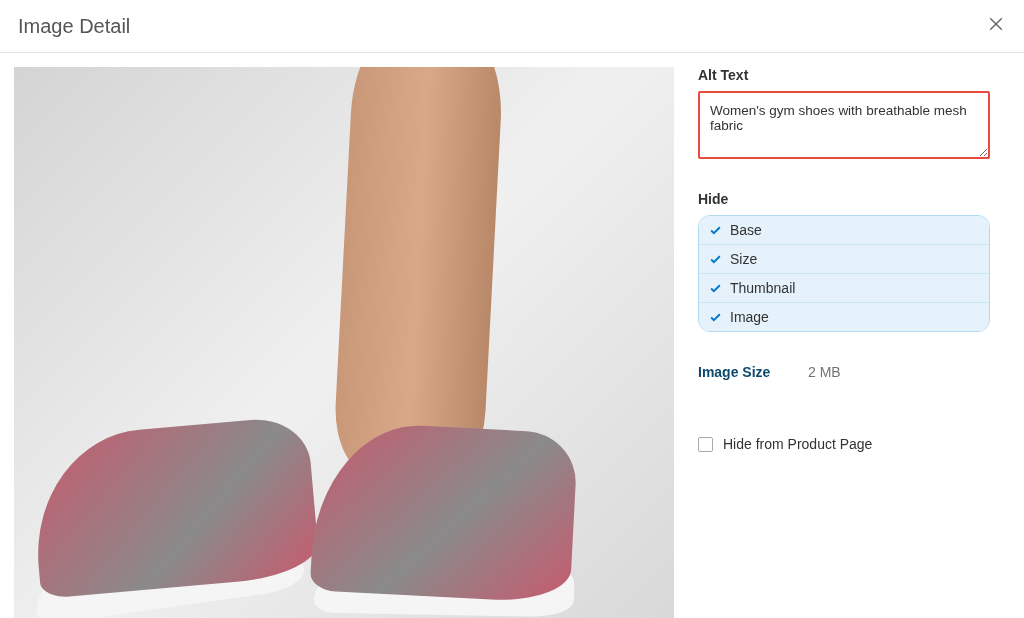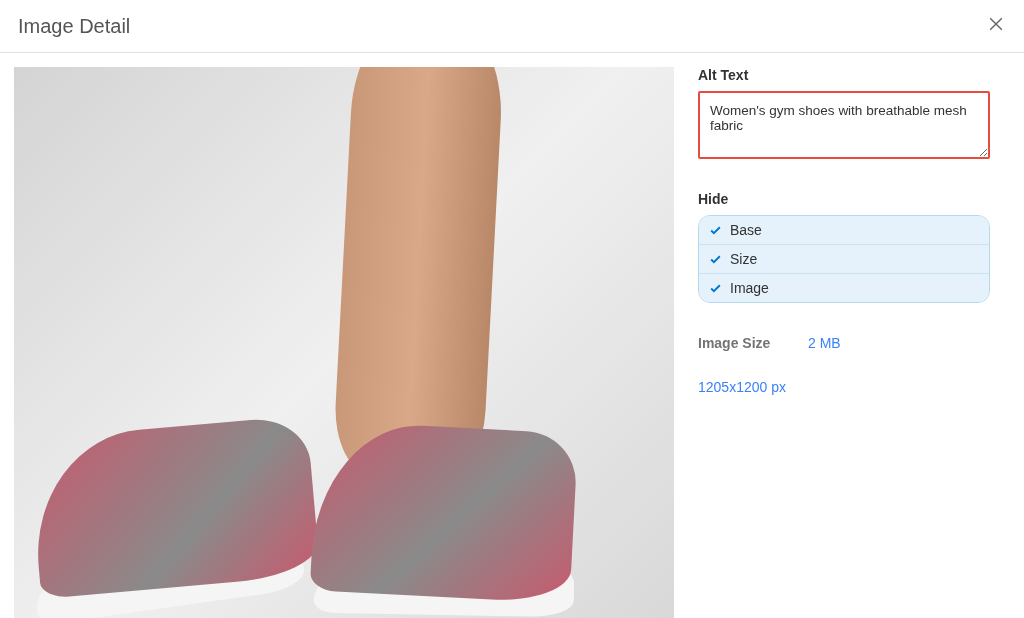--- a/index.html
+++ b/index.html
@@ -169,26 +169,26 @@
       width: 13px;
       height: 13px;
     }
     .meta-row {
       display: flex;
       margin-bottom: 28px;
       font-size: 14px;
     }
     .meta-label {
       font-weight: 600;
-      color: #737373;
+      color: #0c4a6e;
       width: 110px;
       flex-shrink: 0;
     }
     .meta-value {
-      color: #3b82f6;
+      color: #737373;
     }
     .checkbox-row {
       display: flex;
       align-items: center;
       gap: 10px;
       font-size: 14px;
       color: #333;
     }
     .checkbox {
       width: 15px;
@@ -247,28 +247,39 @@
               </svg>
           </span>
           <span>Size</span>
         </div>
         <div class="role-item">
           <span class="check-icon">
             <svg viewBox="0 0 24 24" fill="none" stroke="currentColor" stroke-width="3.5">
                 <polyline points="4 12 9 17 20 6"></polyline>
               </svg>
           </span>
+          <span>Thumbnail</span>
+        </div>
+        <div class="role-item">
+          <span class="check-icon">
+            <svg viewBox="0 0 24 24" fill="none" stroke="currentColor" stroke-width="3.5">
+                <polyline points="4 12 9 17 20 6"></polyline>
+              </svg>
+          </span>
           <span>Image</span>
         </div>
       </div>
 
       <div class="meta-row">
         <div class="meta-label">Image Size</div>
         <div class="meta-value">2 MB</div>
       </div>
 
       <div class="meta-row">
-        <div class="meta-value">1205x1200 px</div>
-      </div>
-
+      </div>
+
+      <div class="checkbox-row">
+        <div class="checkbox"></div>
+        <span>Hide from Product Page</span>
+      </div>
     </div>
   </div>
 </div>
 
 </body></html>

